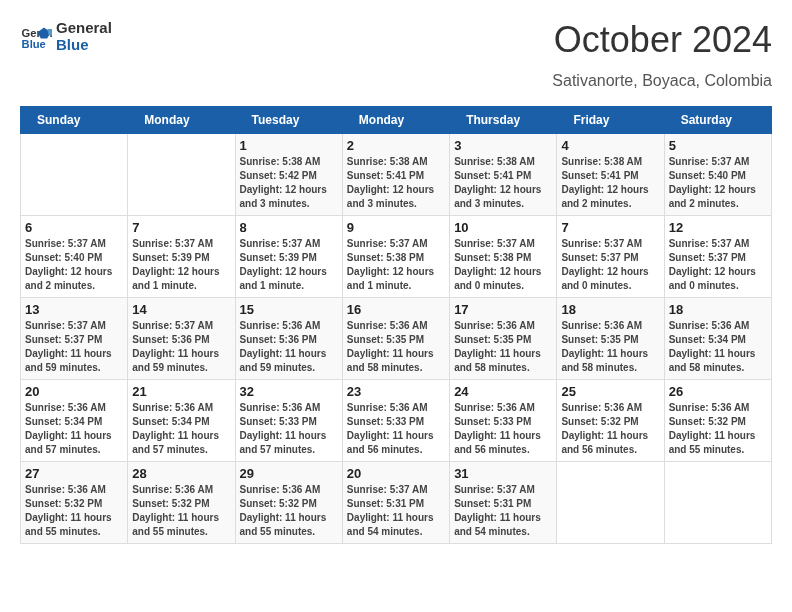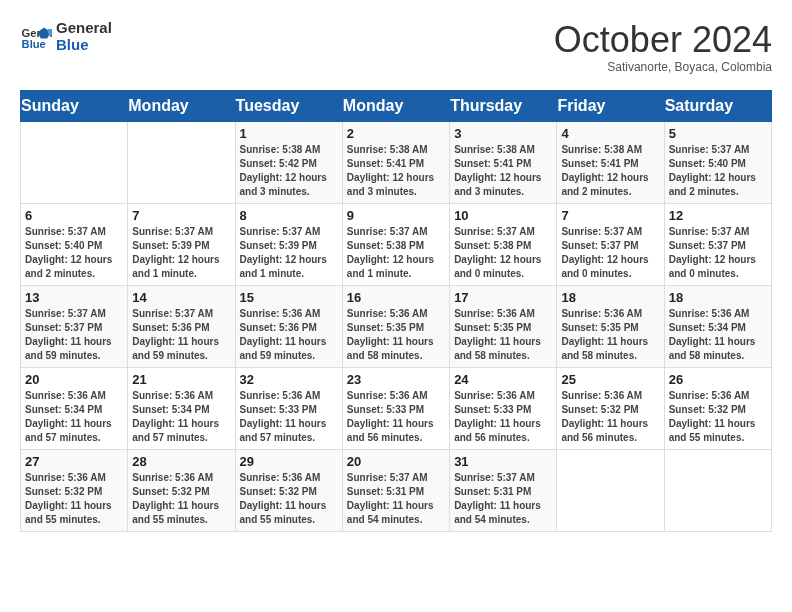--- a/index.html
+++ b/index.html
@@ -28,34 +28,35 @@
     .title-block {
       text-align: right;
     }
     .month-title {
       font-size: 36px;
       font-weight: normal;
       color: #333;
       line-height: 1.1;
     }
     .subtitle {
-      font-size: 12px;
+      font-size: 16px;
       color: #555;
+      margin-top: 12px;
     }
     table {
       width: 100%;
       border-collapse: collapse;
       font-size: 11px;
     }
     thead th {
       background: #1a5fa8;
       color: #fff;
-      padding: 6px 0;
+      padding: 6px 16px;
       text-align: left;
-      font-size: 16px;
+      font-size: 12px;
       font-weight: bold;
       border: 1px solid #1a5fa8;
     }
     tbody tr {
       border-bottom: 1px solid #ccc;
     }
     tbody td {
       vertical-align: top;
       padding: 4px 4px;
       border: 1px solid #ddd;

